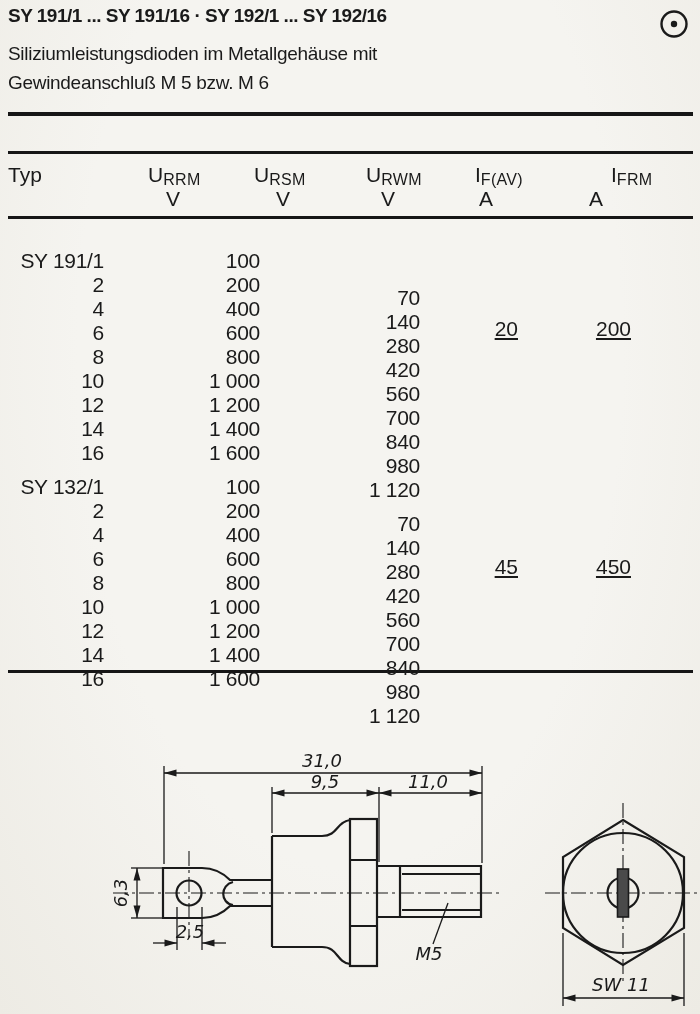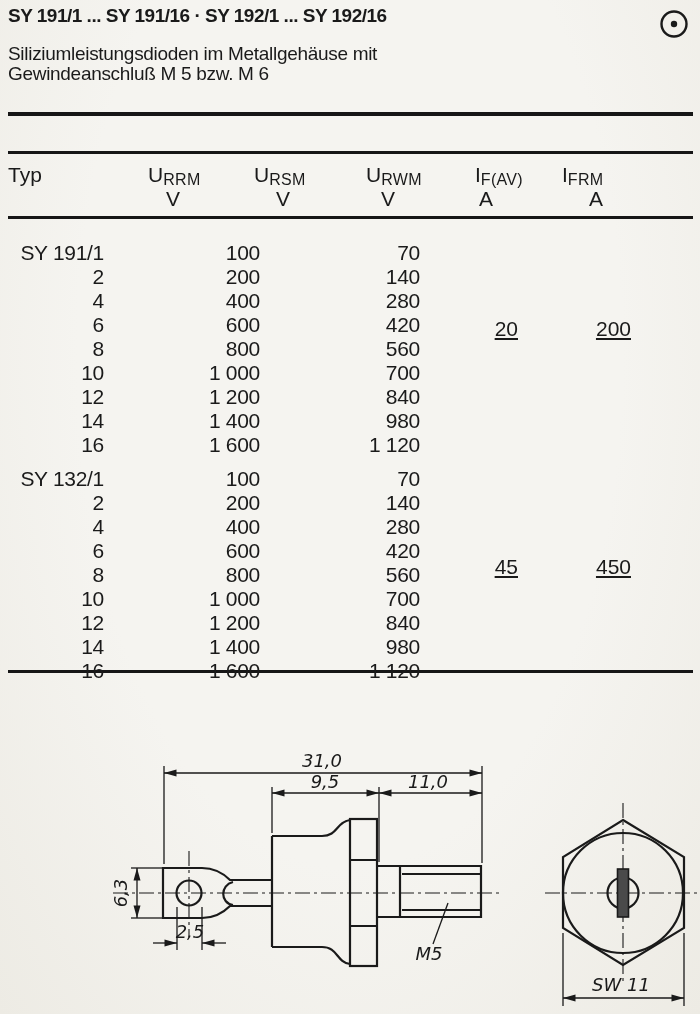--- a/index.html
+++ b/index.html
@@ -11,42 +11,42 @@
   }
   .abs { position:absolute; }
 
   
   .title {
     left:8px; top:5px; width:660px;
     font-size:19px; font-weight:bold; letter-spacing:-0.5px; white-space:nowrap;
   }
   .subtitle { left:8px; font-size:19px; letter-spacing:-0.3px; white-space:nowrap; }
   .sub1 { top:43px; }
-  .sub2 { top:63px;text-align:right; }
+  .sub2 { top:72px;text-align:right; }
   .corner-icon { left:659px; top:9px; width:30px; height:30px; }
 
   
   .rule { left:8px; width:685px; background:#161616; }
   .rule-heavy  { top:112px; height:4px; }
   .rule-top    { top:151px; height:2.5px; }
   .rule-header { top:216px; height:2.5px; }
   .rule-bottom { top:670px; height:2.5px; }
 
   
   .hdr { top:163px; font-size:21px; white-space:nowrap; }
   .hdr .sub { font-size:16px; vertical-align:-3px; letter-spacing:0.3px; }
   .unit { top:187px; font-size:21px; }
 
   
   .tsection { position:absolute; left:8px; width:684px; }
   .trow { position:relative; height:24px; font-size:21px; line-height:24px; letter-spacing:-0.3px; }
-  .cell { position:absolute; top:8px; white-space:pre; }
+  .cell { position:absolute; top:16px; white-space:pre; }
   .cell-typ  { left:0;     width:96px;  text-align:right; }
   .cell-urrm { left:142px; width:110px; text-align:right; }
-  .cell-urwm { left:302px; width:110px; text-align:right; }
+  .cell-urwm { left:302px; width:110px; text-align:right;margin-top:37px; }
   .gval { width:56px; text-align:right; font-size:21px; line-height:24px;text-decoration:underline; }
 
   
   svg.drawing { position:absolute; left:0; top:700px; pointer-events:none; }
   .part   { stroke:#1a1a1a; stroke-width:2.2; fill:none; }
   .dim    { stroke:#1a1a1a; stroke-width:1.3; fill:none; }
   .center { stroke:#1a1a1a; stroke-width:1.1; fill:none; stroke-dasharray:15 4 3 4; }
   .dimtext {
     font-family:"DejaVu Sans", sans-serif; font-style:italic;
     font-size:18px; fill:#1a1a1a;
@@ -69,21 +69,21 @@
 <div class="abs rule rule-top"></div>
 <div class="abs rule rule-header"></div>
 <div class="abs rule rule-bottom"></div>
 
 <div>
   <span class="abs hdr" style="left:8px"><span>Typ</span></span>
   <span class="abs hdr" style="left:148px"><span>U</span><span class="sub">RRM</span></span>
   <span class="abs hdr" style="left:254px"><span>U</span><span class="sub">RSM</span></span>
   <span class="abs hdr" style="left:366px"><span>U</span><span class="sub">RWM</span></span>
   <span class="abs hdr" style="left:475px"><span>I</span><span class="sub">F(AV)</span></span>
-  <span class="abs hdr" style="left:562px"><span>I</span><span class="sub">FRM</span></span>
+  <span class="abs hdr" style="left:611px"><span>I</span><span class="sub">FRM</span></span>
 
   <span class="abs unit" style="left:166px">V</span>
   <span class="abs unit" style="left:276px">V</span>
   <span class="abs unit" style="left:381px">V</span>
   <span class="abs unit" style="left:479px">A</span>
   <span class="abs unit" style="left:589px">A</span>
 </div>
 
 <div>
   <div class="tsection" style="top:233px">

